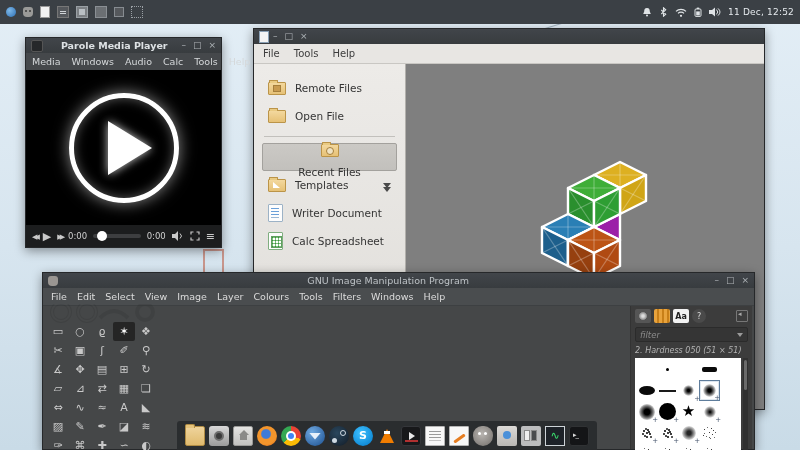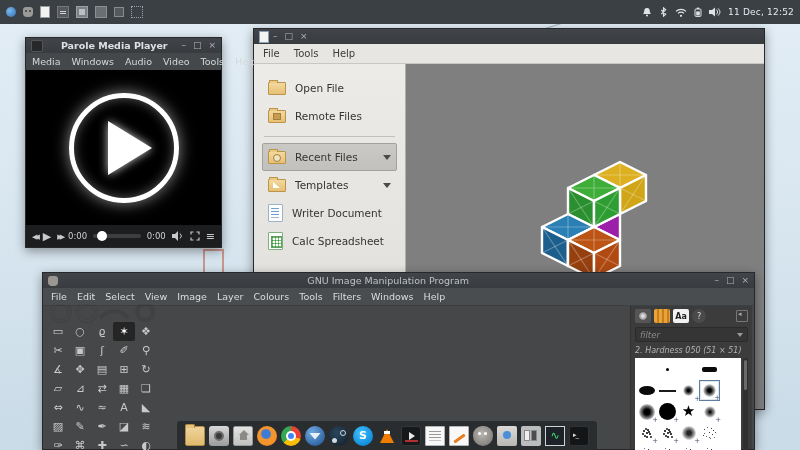--- a/index.html
+++ b/index.html
@@ -57,21 +57,21 @@
   .pc-menu::before{content:"≡";font-size:11px;}
   
   #libre{left:253px;top:28px;width:512px;height:382px;z-index:10;background:#7f7f7f;}
   #libre .title{color:#a9aeb3;}
   .lo-menubar{height:19px;background:#e8e6e3;border-bottom:1px solid #c9c7c3;display:flex;align-items:center;gap:14px;padding:0 9px;flex:0 0 auto;}
   .lo-menubar .mi{font-size:10px;color:#3d3d3d;}
   .lo-body{flex:1;display:flex;min-height:0;}
   .lo-side{width:152px;background:linear-gradient(#edebe8,#dedcd8);border-right:1px solid #b2b0ac;padding:10px 8px 0 8px;box-sizing:border-box;}
   .lo-item{display:flex;align-items:center;gap:9px;height:26px;padding:0 5px;border:1px solid transparent;border-radius:2px;}
   .lo-item .lbl{font-size:10.5px;color:#343434;}
-  .lo-item.sel{background:linear-gradient(#cbc9c5,#c2c0bc);border-color:#a3a19d;}
+  .lo-item.sel{background:linear-gradient(#cbc9c5,#c2c0bc);border-color:#a3a19d;flex-direction:column;}
   .lo-sep{height:1px;background:#c2c0bc;margin:6px 2px;}
   .lo-create{font-size:10.5px;color:#343434;margin:10px 0 6px 5px;}
   .arrow-dn{margin-left:auto;width:0;height:0;border-left:4px solid transparent;border-right:4px solid transparent;border-top:5px solid #4a4a4a;}
   .ico-folder{width:16px;height:11px;background:linear-gradient(#f3d89e,#e6c176);border:1px solid #bb9448;border-radius:1px;position:relative;flex:0 0 auto;}
   .ico-folder::before{content:"";position:absolute;left:0;top:-3px;width:7px;height:2px;background:#e9ca82;border:1px solid #bb9448;border-bottom:none;border-radius:1px 1px 0 0;}
   .ico-folder.remote::after{content:"";position:absolute;left:4px;top:2px;width:6px;height:5px;background:#c89b50;border:1px solid #a67f3c;}
   .ico-folder.recent::after{content:"";position:absolute;left:4px;top:2px;width:6px;height:6px;border-radius:50%;background:#efe3c4;border:1px solid #a67f3c;}
   .ico-folder.templates::after{content:"";position:absolute;left:4px;top:2px;width:0;height:0;border-left:7px solid #fff;border-top:6px solid transparent;}
   .ico-page{width:13px;height:16px;background:#fdfdfd;border:1px solid #9cb2c6;border-radius:1px;position:relative;flex:0 0 auto;}
   .ico-page.writer::before{content:"";position:absolute;left:2px;top:3px;width:8px;height:1px;background:#6a9fd8;box-shadow:0 3px 0 #6a9fd8,0 6px 0 #6a9fd8,0 9px 0 #9bb7d4;}
@@ -197,26 +197,26 @@
   </div>
   <div class="lo-menubar">
 
   <span class="mi">File</span>
       <span class="mi">Tools</span>
       <span class="mi">Help</span>
     </div>
   <div class="lo-body">
     <div class="lo-side">
       <div class="lo-item">
+        <span class="ico-folder remote"></span>
+        <span class="lbl">Remote Files</span>
+      </div>
+      <div class="lo-item">
         <span class="ico-folder"></span>
         <span class="lbl">Open File</span>
-      </div>
-      <div class="lo-item">
-        <span class="ico-folder remote"></span>
-        <span class="lbl">Remote Files</span>
       </div>
       <div class="lo-sep"></div>
       <div class="lo-item sel">
         <span class="ico-folder recent"></span>
         <span class="lbl">Recent Files</span>
         <span class="arrow-dn"></span>
       </div>
       <div class="lo-item">
         <span class="ico-folder templates"></span>
         <span class="lbl">Templates</span>
@@ -288,21 +288,21 @@
       <span>–</span>
       <span>□</span>
       <span>×</span>
     </span>
   </div>
   <div class="parole-menubar">
 
   <span class="mi">Media</span>
       <span class="mi">Windows</span>
       <span class="mi">Audio</span>
-      <span class="mi">Video</span>
+      <span class="mi">Calc</span>
       <span class="mi">Tools</span>
       <span class="mi">Help</span>
     </div>
   <div class="parole-video">
     <div class="pv-circle">
       <div class="pv-tri"></div>
     </div>
   </div>
   <div class="parole-controls">
     <span class="pc-btn pc-prev"></span>

